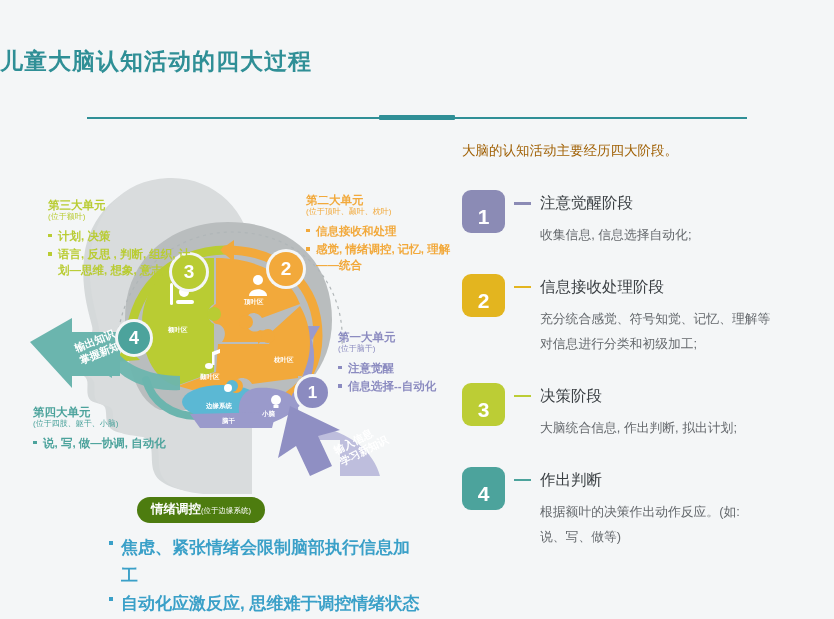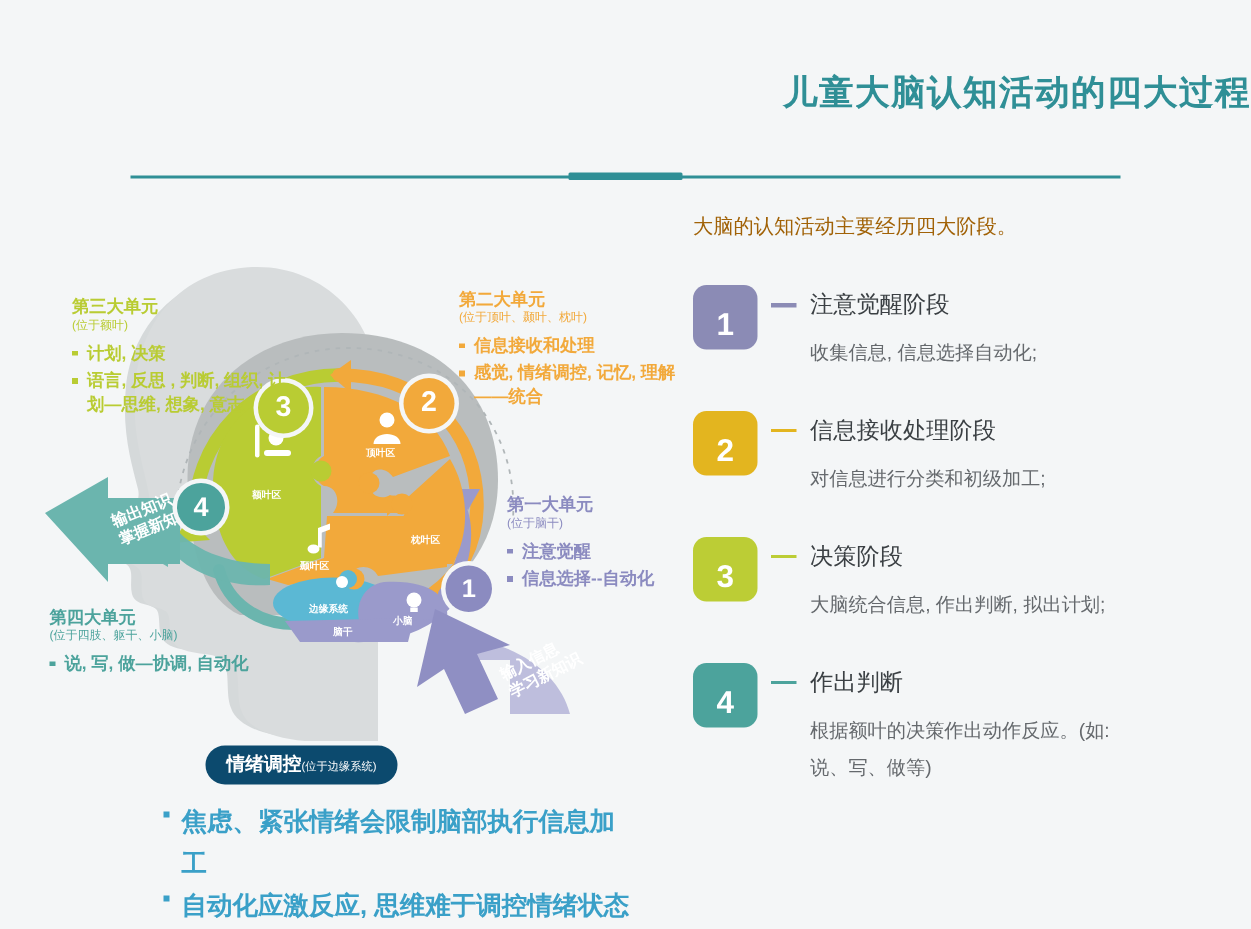--- a/index.html
+++ b/index.html
@@ -5,21 +5,21 @@
   * { box-sizing: border-box; margin: 0; padding: 0; }
   body {
     width: 834px; height: 619px;
     background: #f4f6f7;
     font-family: "Liberation Sans", "DejaVu Sans", sans-serif;
     overflow: hidden;
     position: relative;
   }
 
   
-  #header { width: 100%; padding-top: 46px; text-align: right; }
+  #header { width: 100%; padding-top: 46px; text-align: left; }
   #page-title {
     font-size: 23px; font-weight: bold; color: #2f8f96;
     letter-spacing: 1px;
   }
   #divider-wrap {
     position: relative; width: 660px; height: 6px;
     margin: 38px auto 0;
   }
   #divider-line {
     position: absolute; top: 2px; left: 0; width: 100%; height: 1.5px;
@@ -81,21 +81,21 @@
   
   #unit3 { left: 33px;  top: 58px;  width: 152px; margin-left: 15px; }
   #unit2 { left: 306px; top: 53px;  width: 152px; }
   #unit1 { left: 338px; top: 190px; width: 130px; }
   #unit4 { left: 33px;  top: 265px; width: 150px; }
 
   
   #emotion { position: absolute; left: 95px; top: 357px; width: 330px; }
   #emotion-pill {
     display: inline-flex; align-items: baseline;
-    background: #0c4a6e; color: #ffffff;
+    background: #4d7c0f; color: #ffffff;
     border-radius: 14px; padding: 4px 14px 5px;
     margin-left: 42px;
   }
   #emotion-pill-main { font-size: 12.5px; font-weight: bold; }
   #emotion-pill-sub  { font-size: 7.5px; }
   #emotion-list { margin-top: 11px; padding-left: 14px; }
   .emo-li {
     color: #3aa0c8; font-size: 17px; font-weight: bold;
     line-height: 1.65; position: relative; padding-left: 12px;
   }
@@ -152,20 +152,21 @@
       <div class="stage-desc">收集信息, 信息选择自动化;</div>
     </div>
   </div>
 
   <div class="stage-row">
     <div class="stage-badge" style="background:#e3b51f">2</div>
     <div class="stage-dash" style="background:#e3b51f"></div>
     <div class="stage-text">
       <div class="stage-title">信息接收处理阶段</div>
       <div class="stage-desc">
+          <div>充分统合感觉、符号知觉、记忆、理解等</div>
           <div>对信息进行分类和初级加工;</div>
         </div>
     </div>
   </div>
 
   <div class="stage-row">
     <div class="stage-badge" style="background:#bccd35">3</div>
     <div class="stage-dash" style="background:#bccd35"></div>
     <div class="stage-text">
       <div class="stage-title">决策阶段</div>

